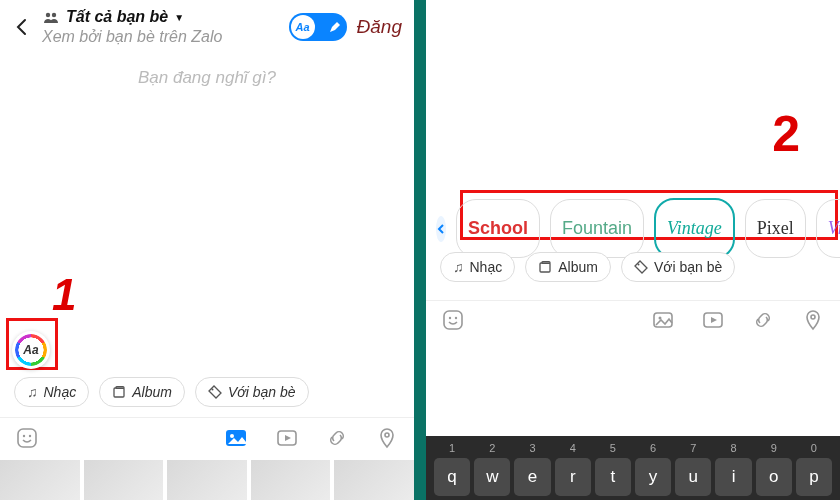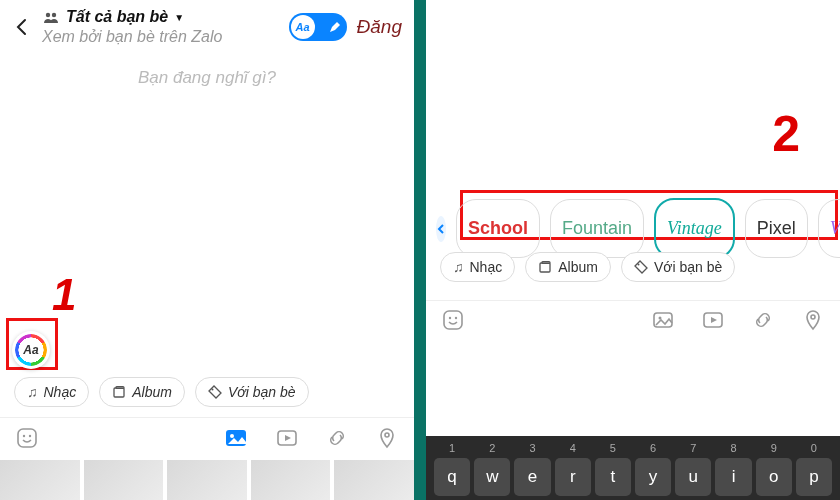--- a/index.html
+++ b/index.html
@@ -40,21 +40,21 @@
 
   
   .callout-2 { position:absolute; right:40px; top:105px; font-size:50px; font-weight:800; color:#d00; }
   .font-row-wrap { position:absolute; top:198px; left:0; right:0; padding: 0 10px; }
   .font-row { display:flex; align-items:center; gap:10px; }
   .back-circle { width:26px; height:26px; border-radius:50%; background:#eaf4ff; color:#0a84ff; display:flex; align-items:center; justify-content:center; font-size:13px; }
   .font-pill { border:1px solid #ddd; border-radius:20px; padding:18px 11px; font-size:18px; white-space:nowrap; }
   .font-pill.school { color:#d33; font-weight:700; }
   .font-pill.pangolin { color:#5a8; }
   .font-pill.fountain { color:#1a9; border:2px solid #1aa; font-style:italic; font-family: cursive; }
-  .font-pill.pixel { color:#333; font-family: Liberation Sans, sans-serif; }
+  .font-pill.pixel { color:#333; font-family: Liberation Serif, serif; }
   .font-pill.vintage { color:#96e; font-style:italic; font-family: cursive; }
   .box-2 { position:absolute; top:190px; left:34px; right:2px; height:50px; border:3px solid #e11; }
   .right-chips { position:absolute; top:252px; left:0; right:0; }
   .right-tools { position:absolute; top:300px; left:0; right:0; }
 
   
   .kbd { position:absolute; bottom:0; left:0; right:0; background:#2b2b2b; padding:6px 4px 4px; }
   .krow { display:flex; justify-content:space-between; padding:0 2px 4px; }
   .num { flex:1; text-align:center; color:#aaa; font-size:11px; position:relative; }
   .krow2 { display:flex; gap:4px; padding:0 4px; }

